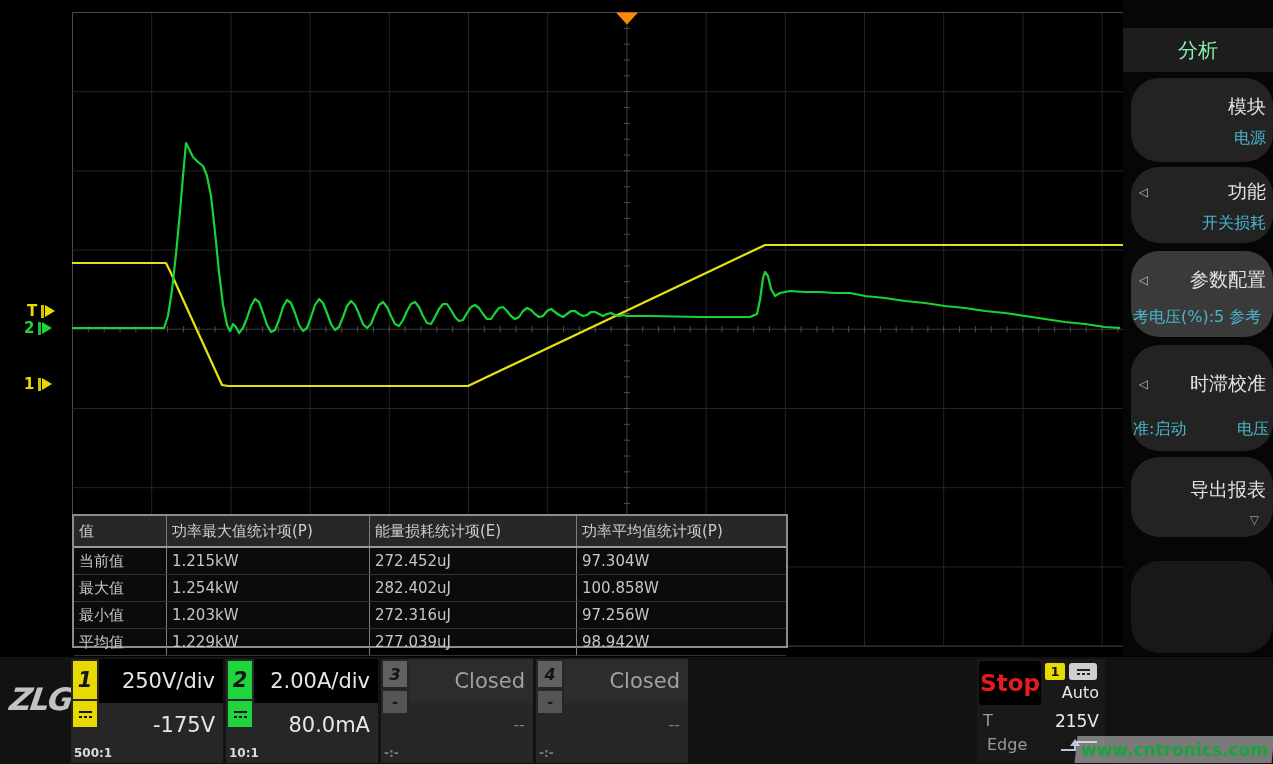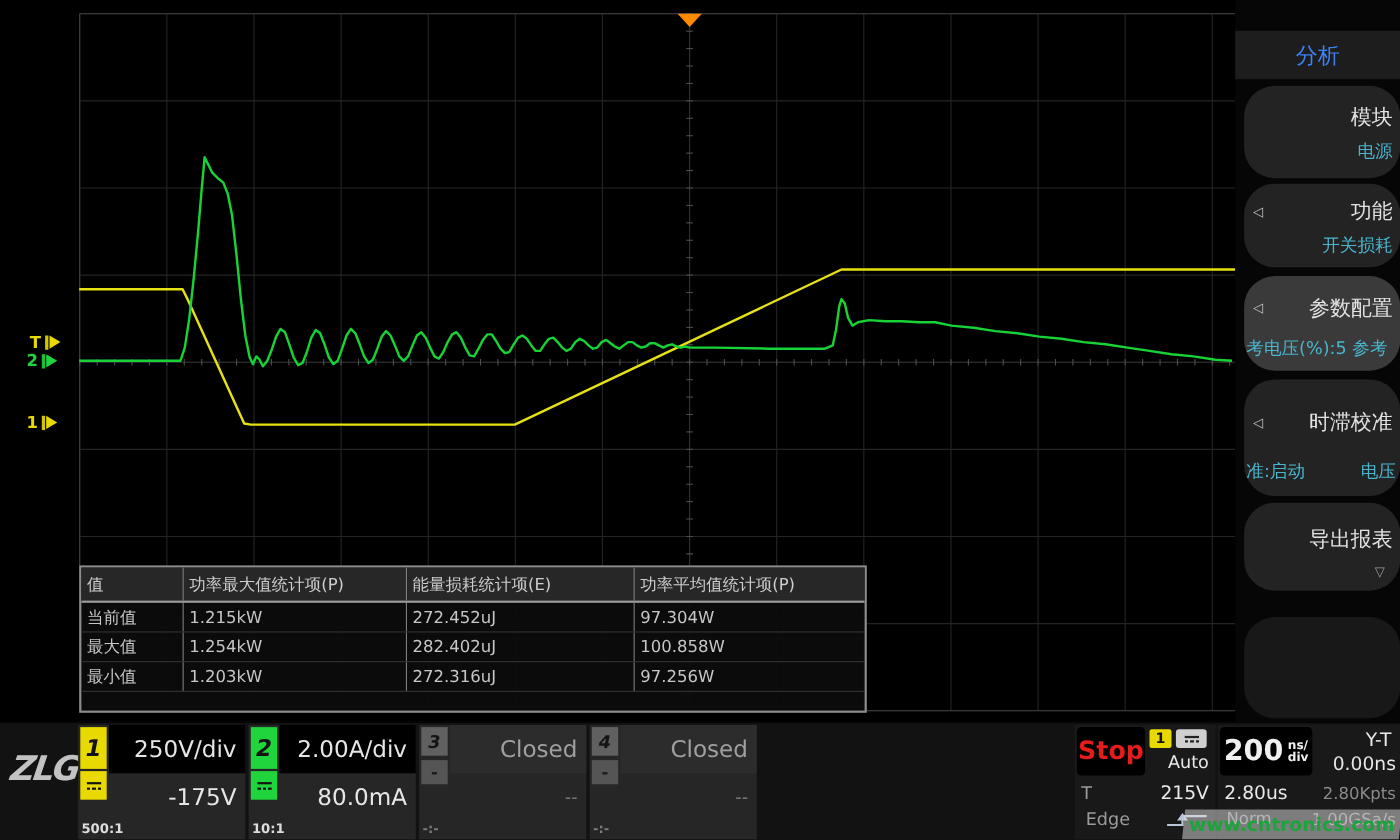--- a/index.html
+++ b/index.html
@@ -26,21 +26,21 @@
           overflow:hidden;white-space:nowrap;}
   .mtable .c0{width:93px;}
   .mtable .c1{width:203px;}
   .mtable .c2{width:207px;}
   .mtable .c3{width:209px;border-right:none;}
   .mtable .trow:not(.thead){border-bottom:1px solid #333;}
 
   
   .sidebar{position:absolute;left:1123px;top:0;width:150px;height:764px;background:#060606;}
   .sb-header{position:absolute;left:0;top:28px;width:150px;height:44px;background:#1d1d1d;
-             font-size:20px;color:#3b82f6;text-align:center;line-height:44px;}
+             font-size:20px;color:#86efac;text-align:center;line-height:44px;}
   .sb-panel{position:absolute;left:8px;width:142px;background:#232323;box-sizing:border-box;border-radius:28px;}
   .sb-panel.selected{background:#3a3a3a;}
   .sb-label{position:absolute;right:7px;font-size:19px;color:#e2e2e2;white-space:nowrap;}
   .sb-value{position:absolute;font-size:16px;color:#4ab4cc;white-space:nowrap;text-align:right;}
   .sb-arrow{position:absolute;left:8px;font-size:12px;color:#bdbdbd;}
   .sb-drop{position:absolute;right:14px;bottom:10px;font-size:12px;color:#9a9a9a;}
 
   
   .bottombar{position:absolute;left:0;top:656px;width:1273px;height:108px;background:#121212;
              border-top:1px solid #000;}
@@ -283,20 +283,26 @@
       <div class="tcell c1">1.254kW</div>
       <div class="tcell c2">282.402uJ</div>
       <div class="tcell c3">100.858W</div>
     </div>
     <div class="trow">
       <div class="tcell c0">最小值</div>
       <div class="tcell c1">1.203kW</div>
       <div class="tcell c2">272.316uJ</div>
       <div class="tcell c3">97.256W</div>
     </div>
+    <div class="trow">
+      <div class="tcell c0">平均值</div>
+      <div class="tcell c1">1.229kW</div>
+      <div class="tcell c2">277.039uJ</div>
+      <div class="tcell c3">98.942W</div>
+    </div>
   </div>
 
   <div class="sidebar">
     <div class="sb-header">分析</div>
 
     <div class="sb-panel" style="top:78px;height:84px;">
       <span class="sb-label" style="top:16px;">模块</span>
       <span class="sb-value" style="right:7px;top:50px;">电源</span>
     </div>
 
@@ -385,38 +391,19 @@
       </div>
       <div class="trig-row3">
         <span class="lbl-dim">Edge</span>
         <svg width="40" height="15" style="position:absolute;right:0;top:3px;">
           <polyline points="2,12 16,12 16,4 38,4" fill="none" stroke="#b9c6da" stroke-width="2"></polyline>
           <polygon points="11,8 21,8 16,1" fill="#b9c6da"></polygon>
         </svg>
       </div>
     </div>
 
-    <div class="tbblock">
-      <div class="tb-box">
-        <span class="tb-num">200</span>
-        <span class="tb-unit">
-          <span>ns/</span>
-          <span>div</span>
-        </span>
-      </div>
-      <div class="tb-yt">Y-T</div>
-      <div class="tb-delay">0.00ns</div>
-      <div class="tb-row2">
-        <span>2.80us</span>
-        <span class="dim-right">2.80Kpts</span>
-      </div>
-      <div class="tb-row3">
-        <span>Norm</span>
-        <span class="dim-right">1.00GSa/s</span>
-      </div>
-    </div>
   </div>
 
   <div class="watermark">
     <span>www.cntronics.com</span>
   </div>
 
 </div>
 
 </body></html>

